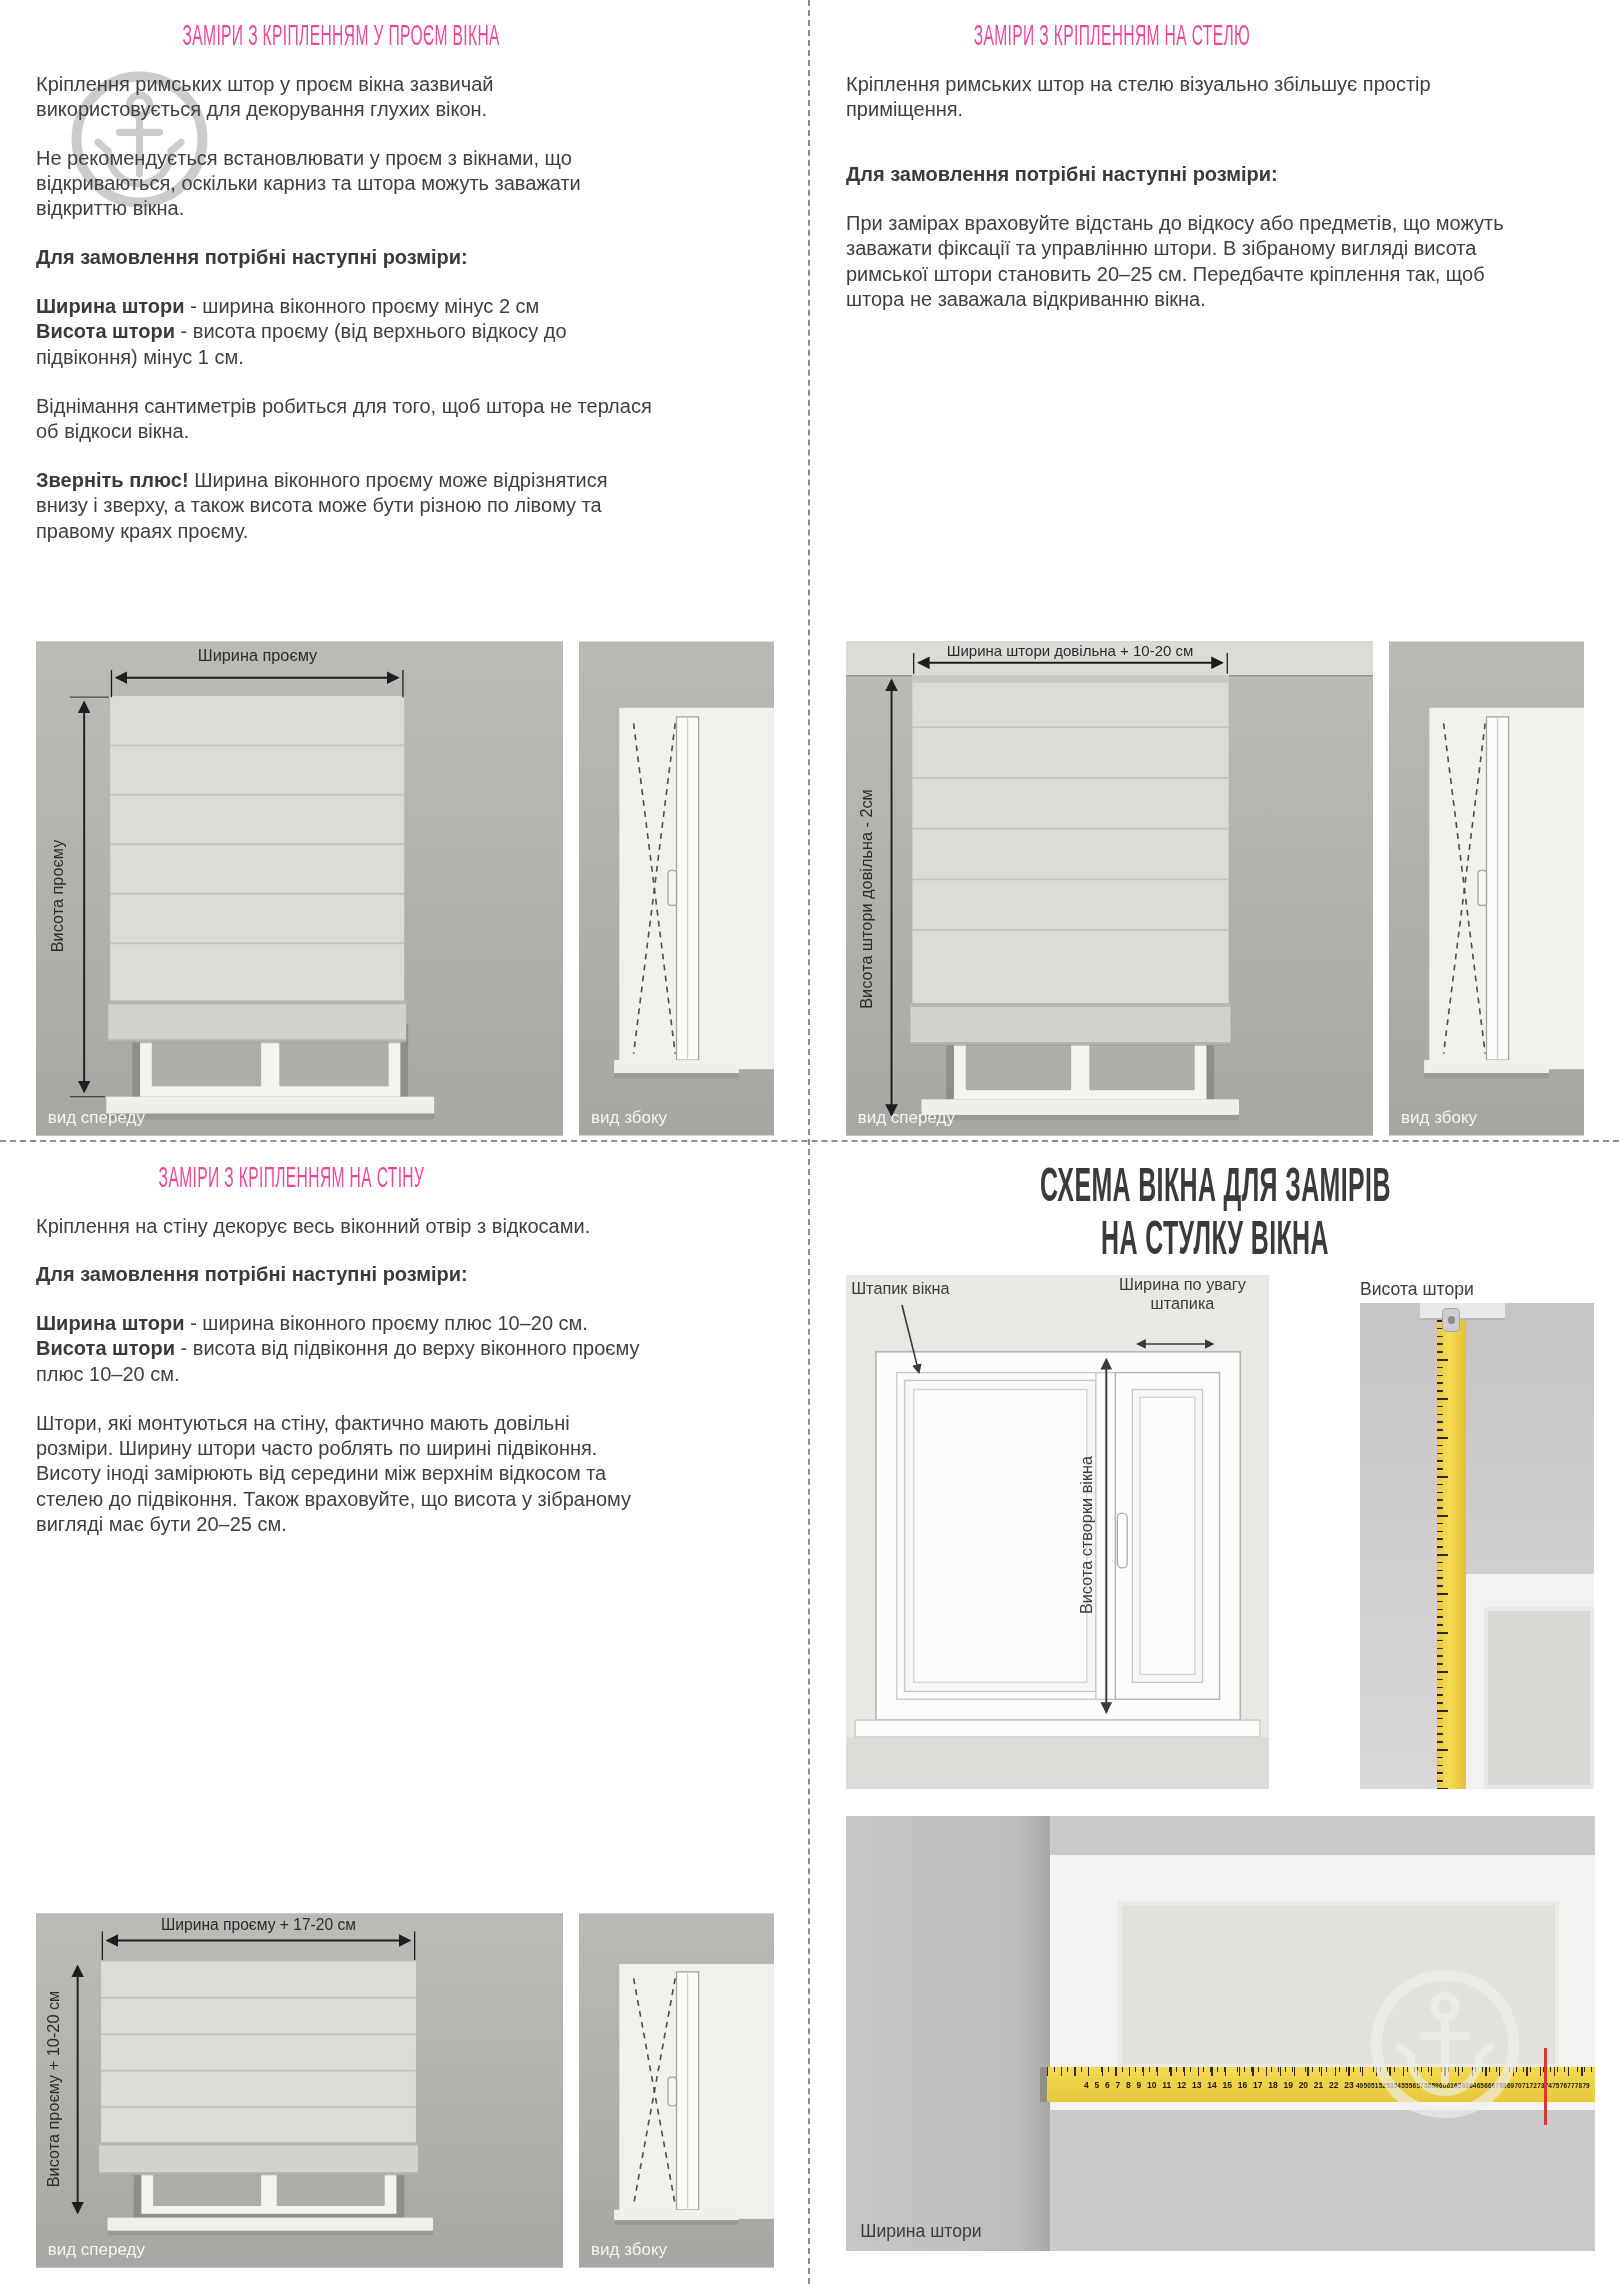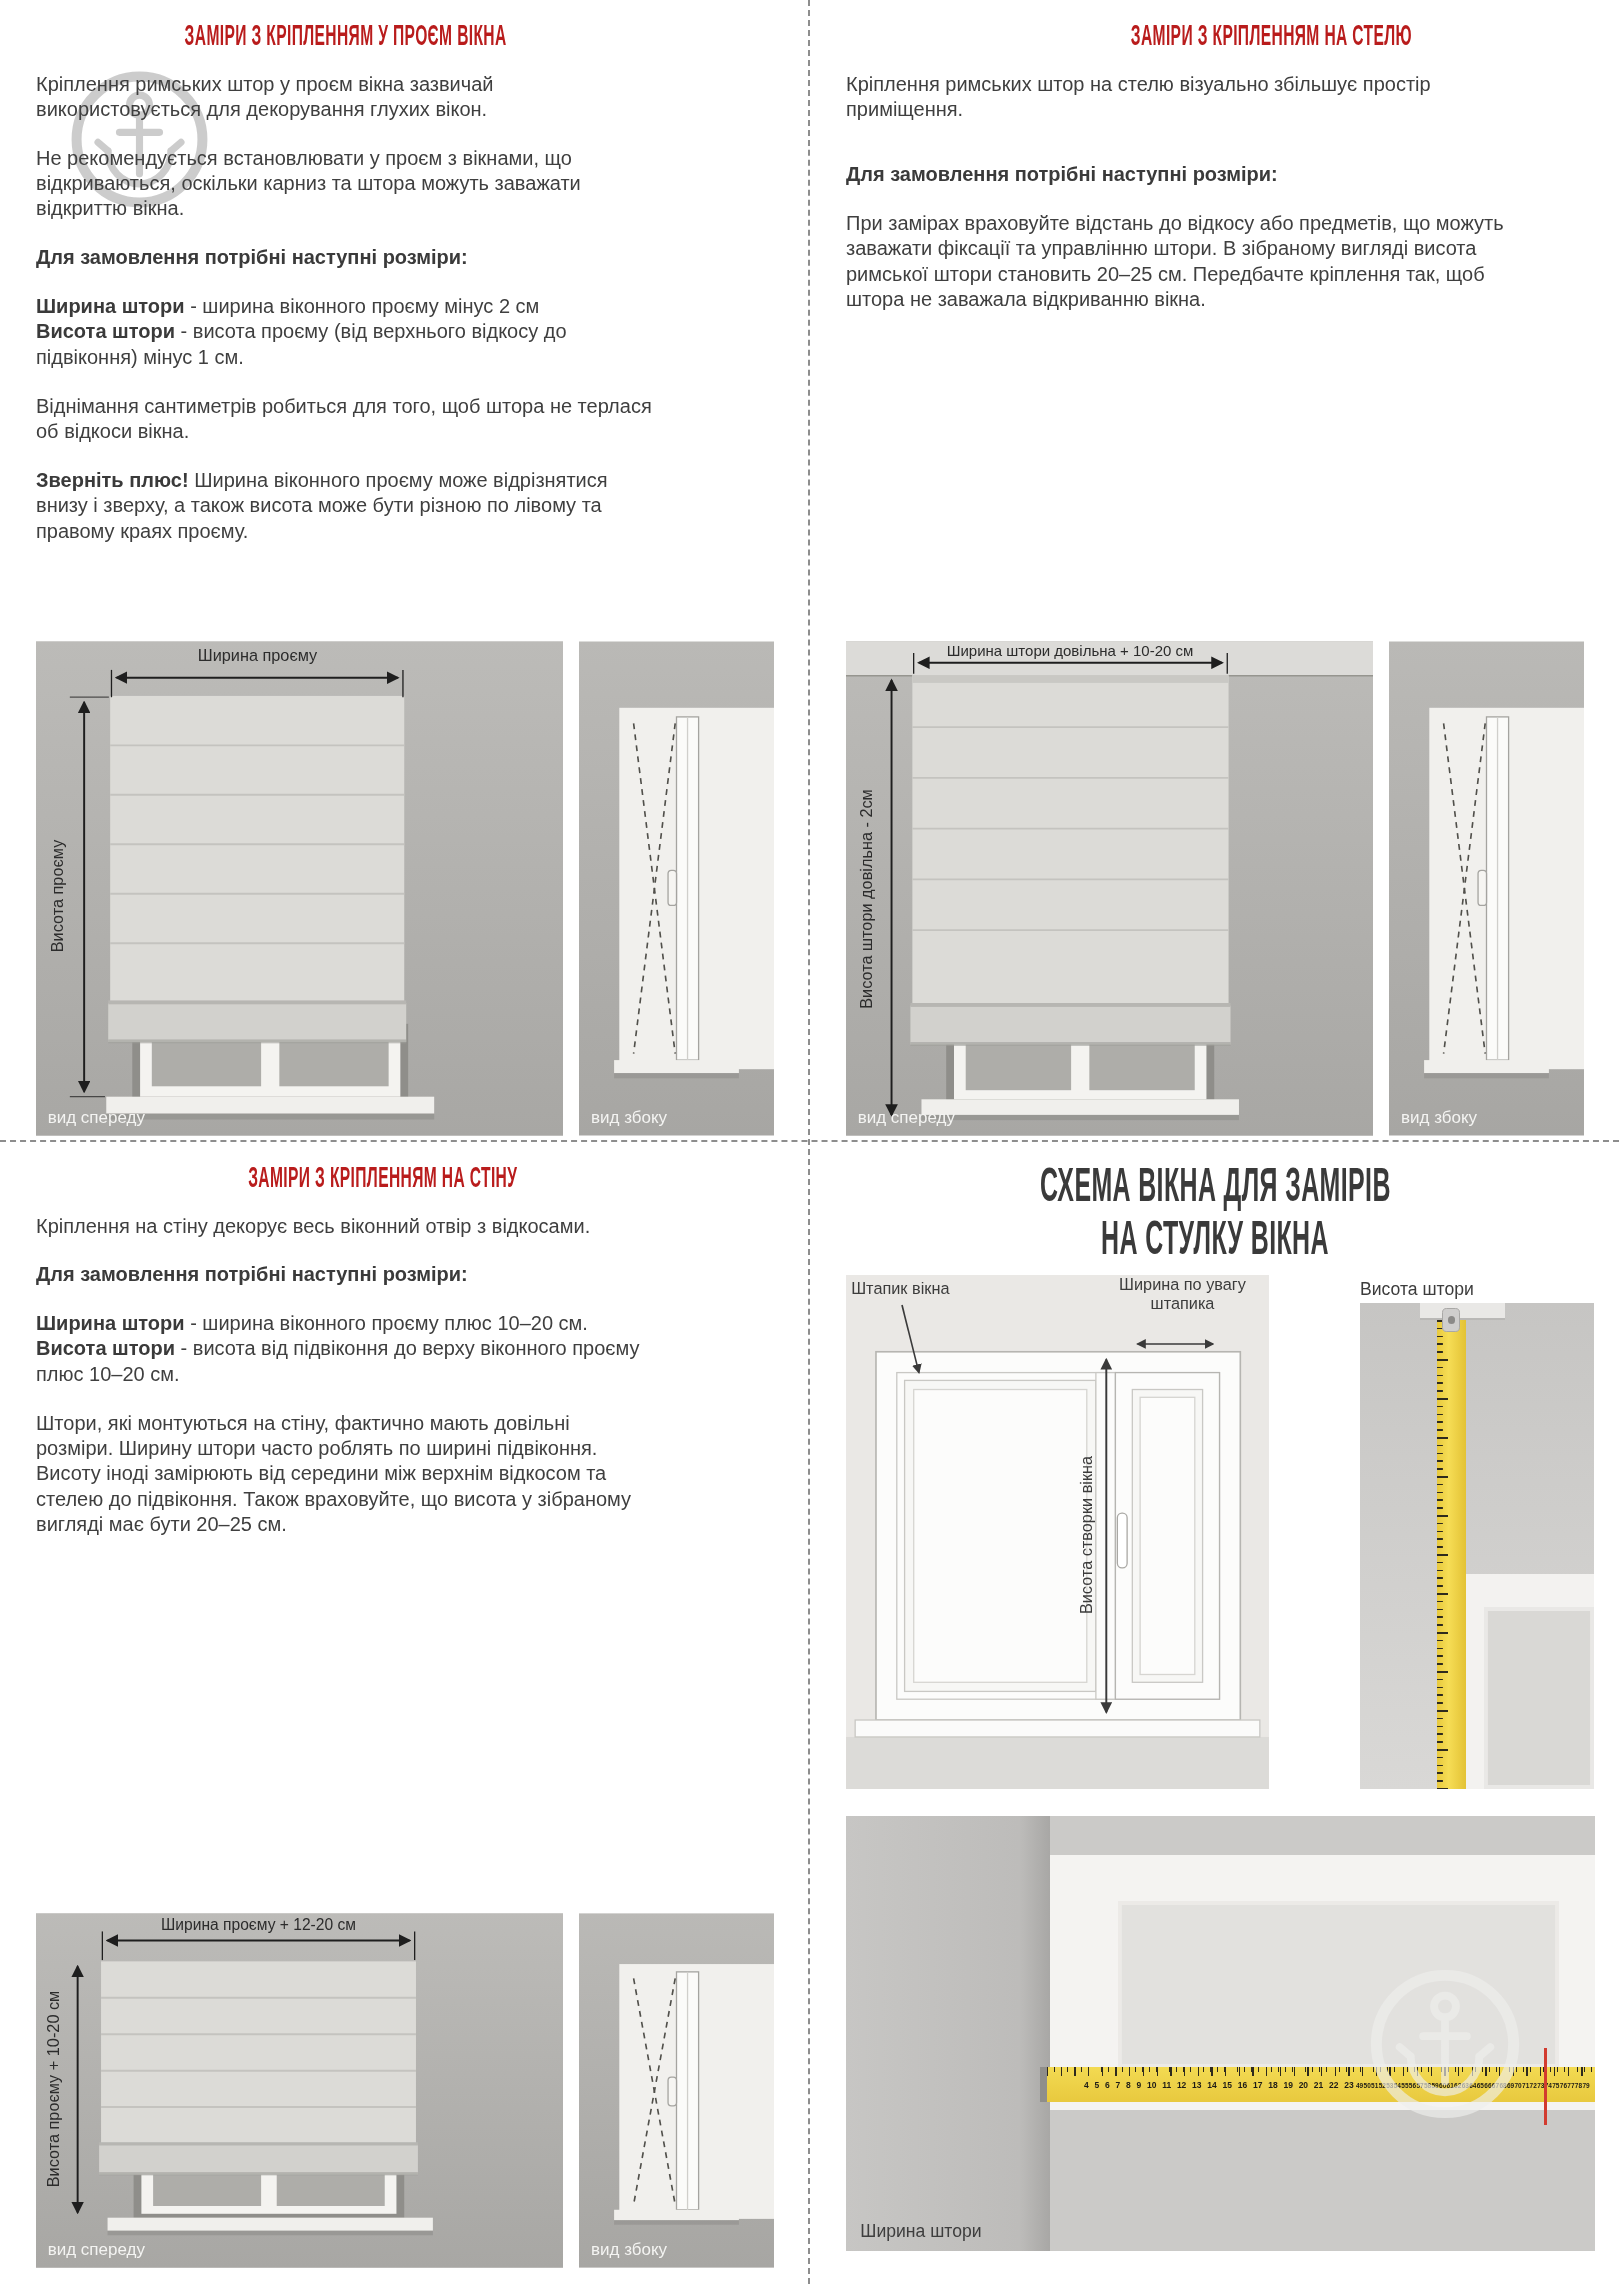--- a/index.html
+++ b/index.html
@@ -9,21 +9,21 @@
 
   .divider-v{position:absolute;left:808px;top:0;height:2284px;border-left:2.6px dashed #8d8d8d}
   .divider-h{position:absolute;top:1140px;left:0;width:1619px;border-top:2.6px dashed #8d8d8d}
 
   .quad{position:absolute;padding:18px 26px 0 36px}
   #q1{left:0;top:0;width:810px;height:1142px}
   #q2{left:810px;top:0;width:810px;height:1142px}
   #q3{left:0;top:1142px;width:810px;height:1142px}
   #q4{left:810px;top:1142px;width:810px;height:1142px;padding:0}
 
-  .qtitle{text-align:right;font-size:30px;font-weight:bold;color:#b91c1c;
+  .qtitle{text-align:left;font-size:30px;font-weight:normal;color:#ec4899;
           margin-bottom:19.5px;white-space:nowrap}
   .cond{display:inline-block;transform:scaleX(.52);transform-origin:center;letter-spacing:0.7px}
 
   .text-col{position:relative;z-index:2}
   .w940{width:618px}.w1060{width:696px}.w920{width:605px}
   .text-col p{font-size:20px;line-height:1.27;margin-bottom:23.4px}
   .text-col p.mb-lg{margin-bottom:40px}
   .bold,strong{font-weight:bold;color:#3a3a3a}
   .sizes{margin-bottom:23.4px}
   .sizes p{margin-bottom:0}
@@ -335,21 +335,21 @@
             <rect x="97" y="352" width="490" height="5" fill="#b7b6b2"></rect>
             <rect x="97" y="398" width="490" height="5" fill="#9f9e9a" opacity="0.6"></rect>
           </g>
           <g stroke="#1e1e1e">
             <line x1="102" y1="28" x2="102" y2="72" stroke-width="2"></line>
             <line x1="582" y1="28" x2="582" y2="72" stroke-width="2"></line>
             <line x1="110" y1="42" x2="574" y2="42" stroke-width="3" marker-start="url(#ah3)" marker-end="url(#ah3)"></line>
             <line x1="64" y1="82" x2="64" y2="460" stroke-width="3" marker-start="url(#ah3)" marker-end="url(#ah3)"></line>
           </g>
         </svg>
-        <span class="dim-h q3-wlabel">Ширина проєму + 12-20 см</span>
+        <span class="dim-h q3-wlabel">Ширина проєму + 17-20 см</span>
         <span class="dim-v q3-hlabel">Висота проєму + 10-20 см</span>
         <span class="caption">вид спереду</span>
       </div>
       <div class="sv">
         <svg viewBox="0 0 300 545" width="195" height="355">
           <defs>
             <linearGradient id="swall3" x1="0" y1="0" x2="0" y2="1">
               <stop offset="0" stop-color="#bab9b6"></stop>
                 <stop offset="1" stop-color="#a7a6a3"></stop>
             </linearGradient>

